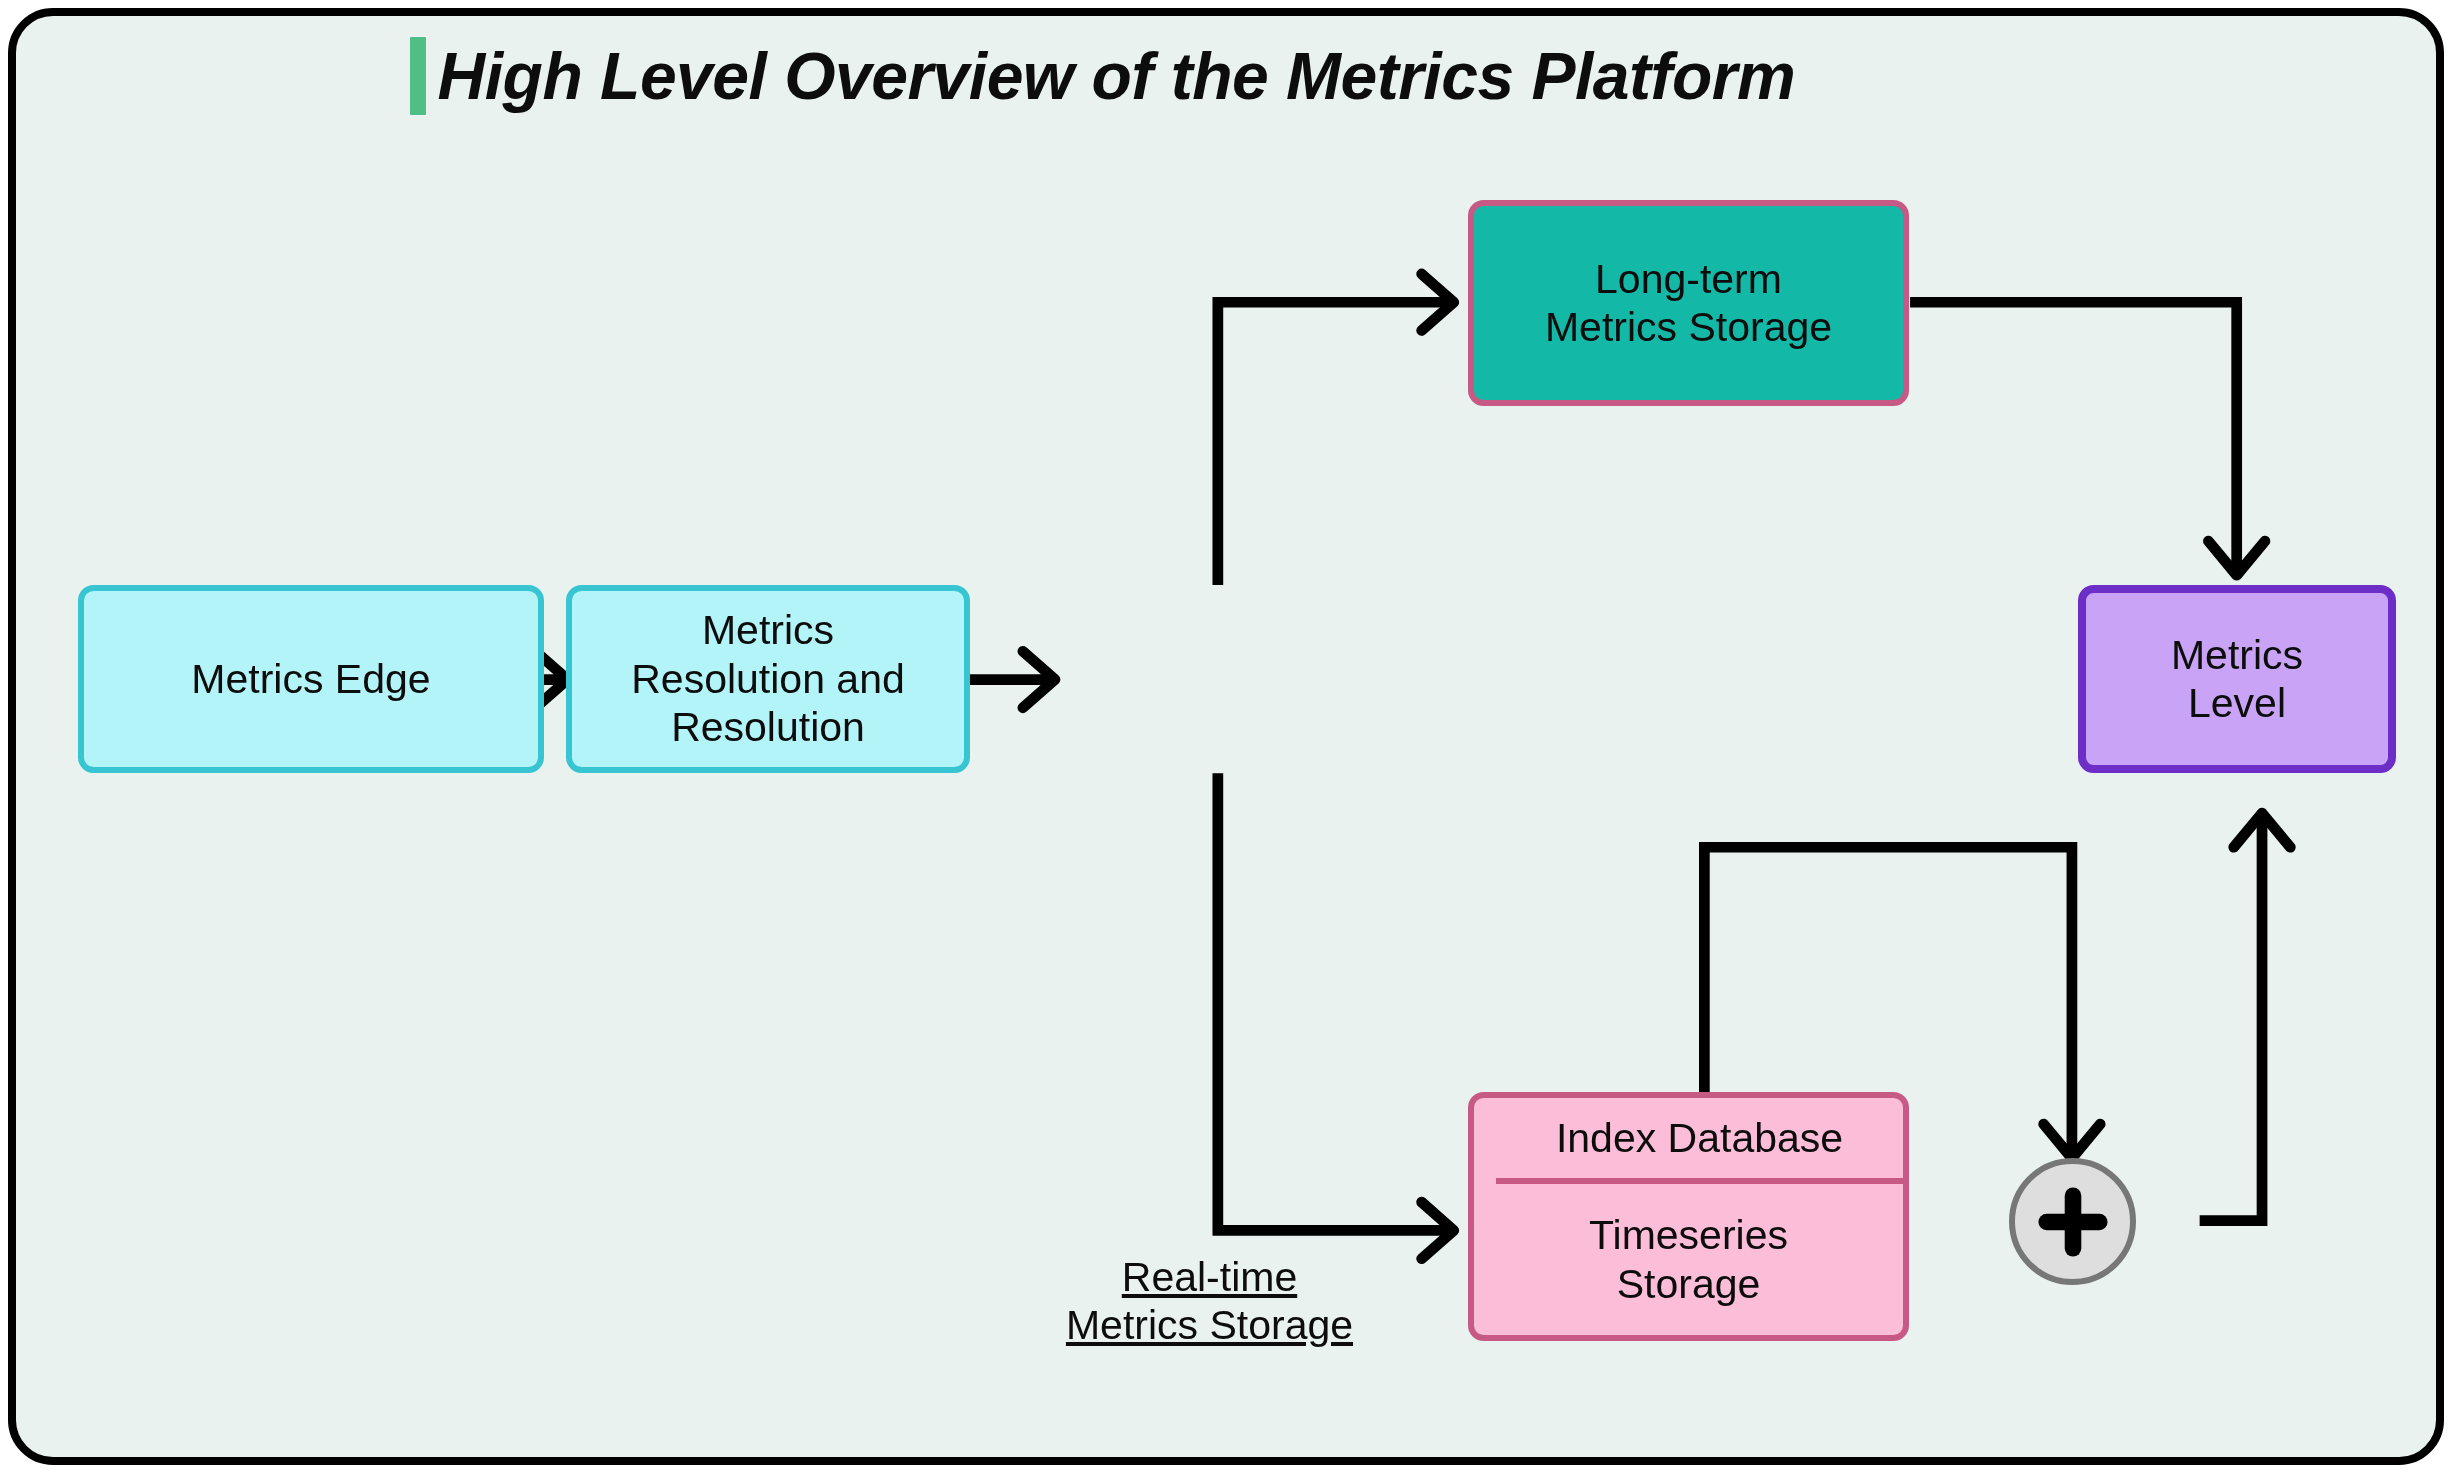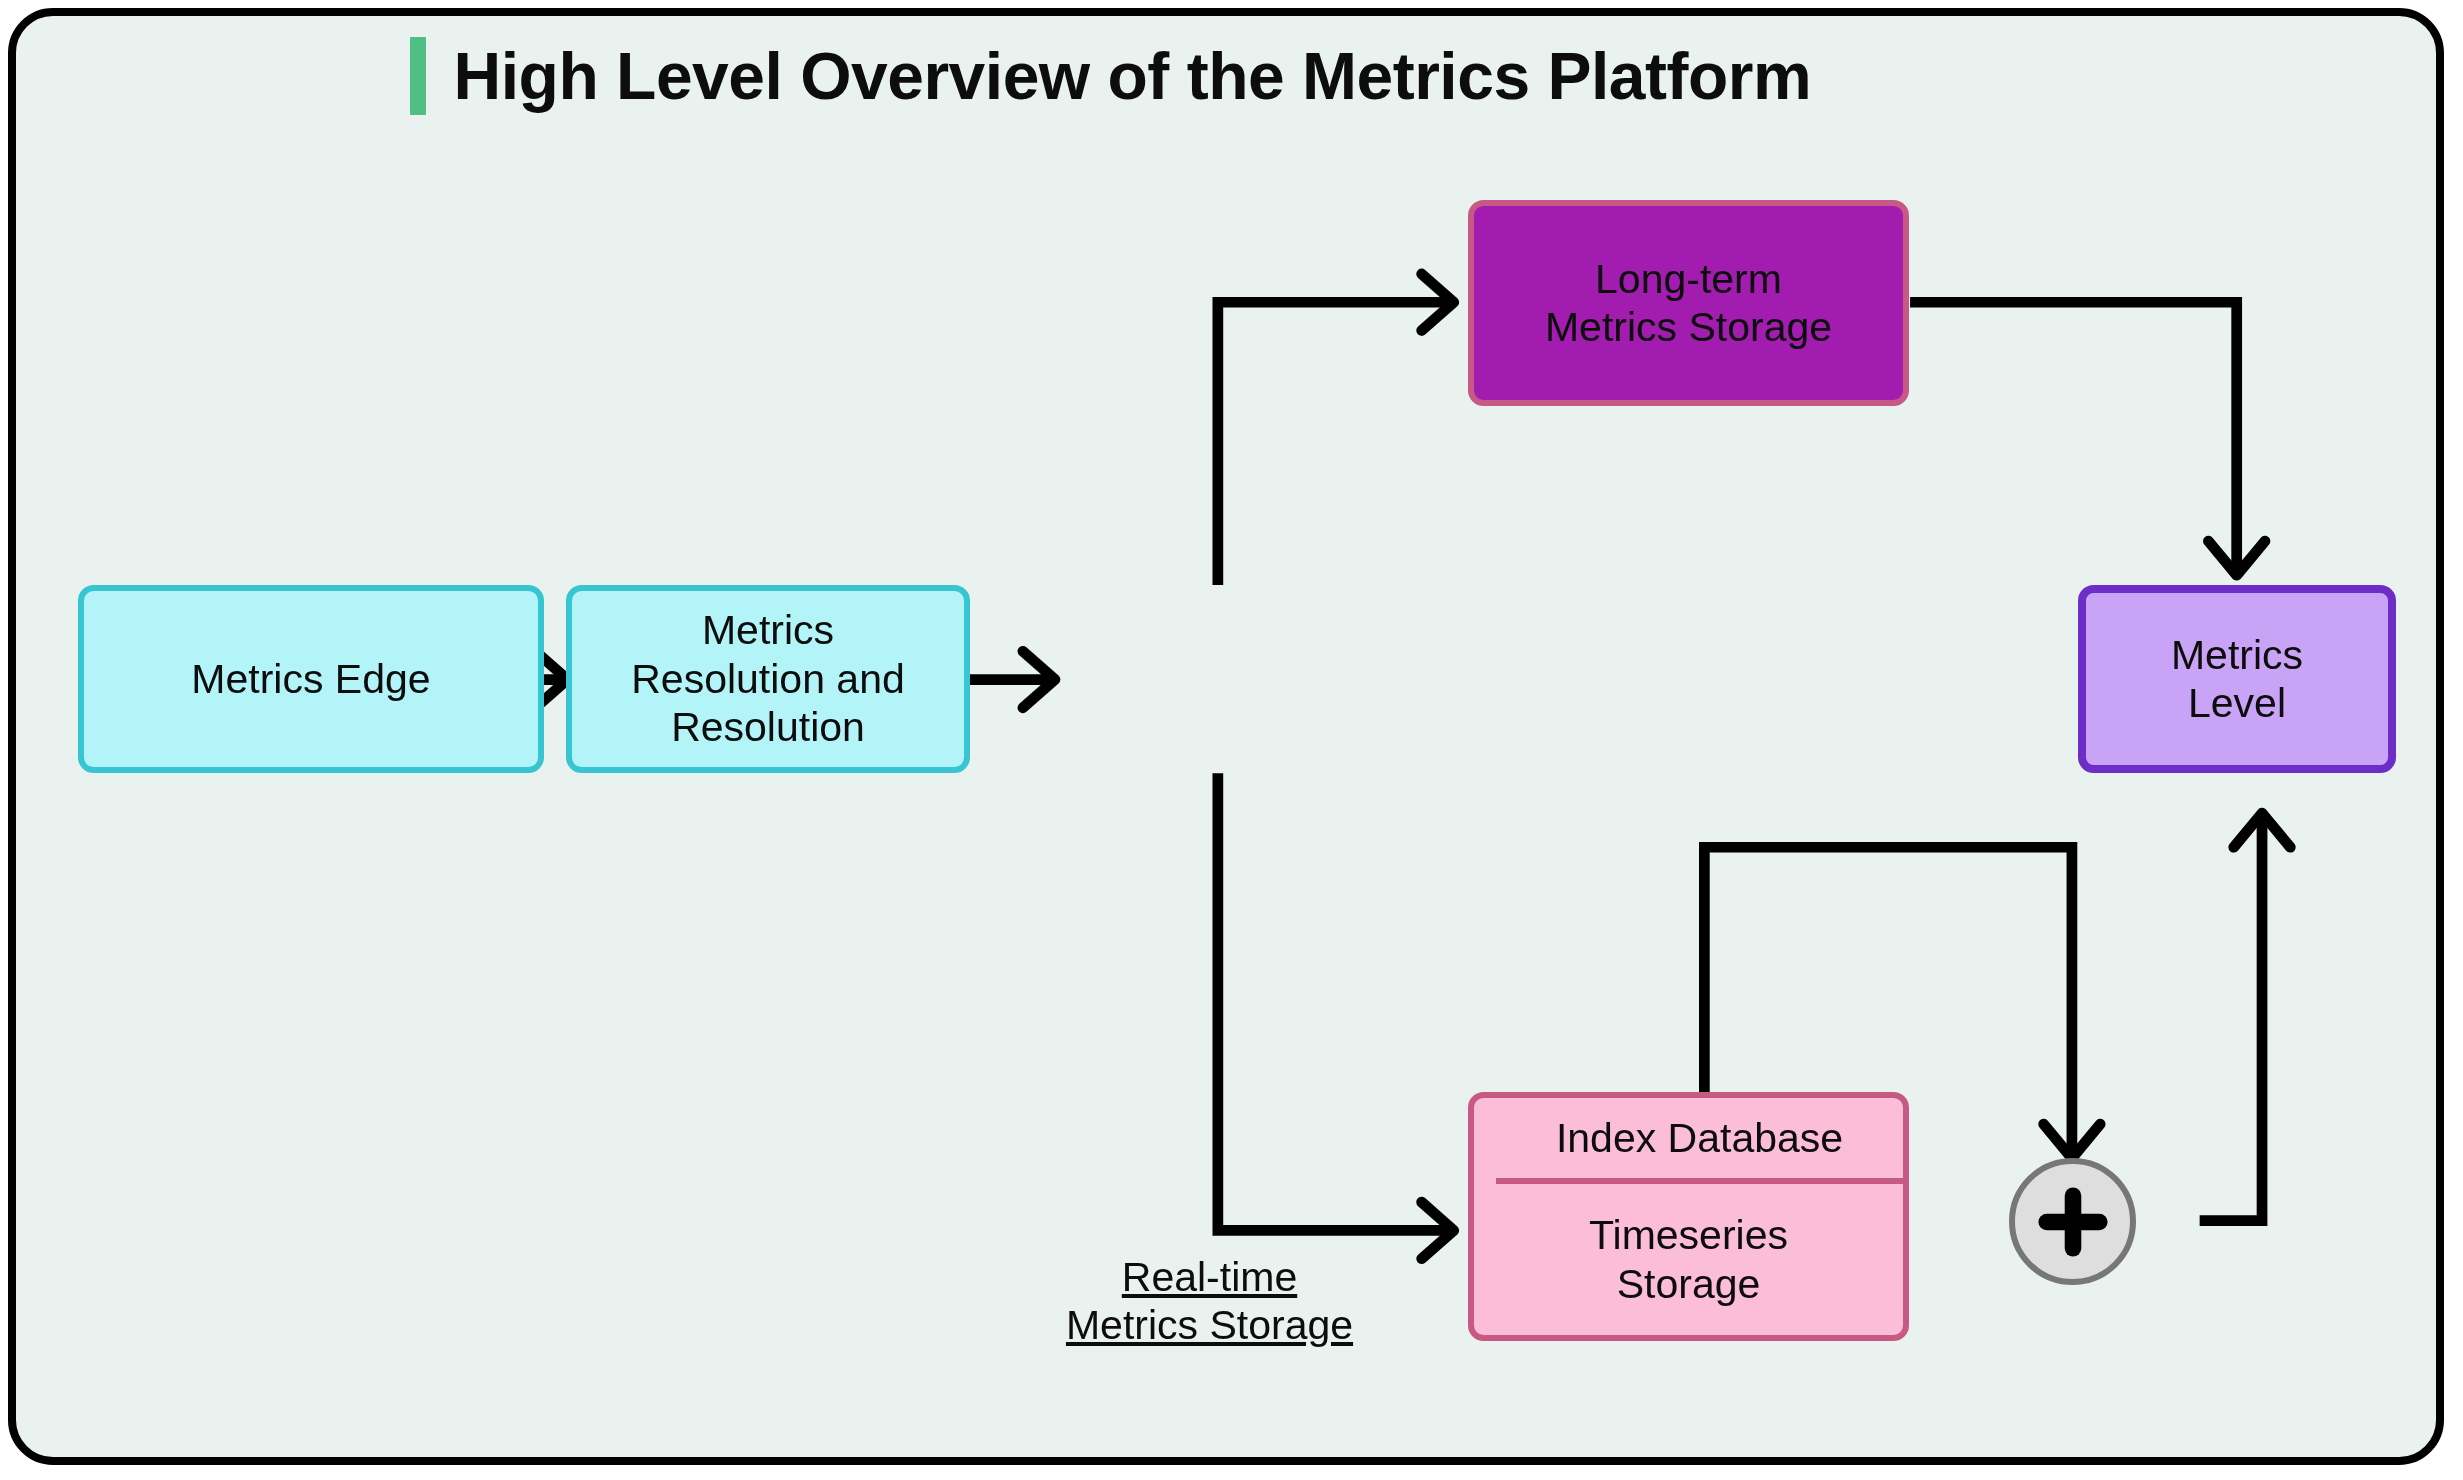--- a/index.html
+++ b/index.html
@@ -27,21 +27,22 @@
     background: #e9f2ef;
     border: 8.8px solid #000000;
     border-radius: 45px;
   }
   .title-wrap {
     position: absolute;
     left: 410px;
     top: 37px;
     display: flex;
     align-items: center;
-    gap: 28px;
+    gap: 12px;
+    font-style: italic;
   }
   .title-bar {
     width: 15.6px;
     height: 78px;
     background: #4fbf86;
     border-radius: 1px;
   }
   .title-text {
     font-size: 66px;
     font-weight: bold;
@@ -61,21 +62,21 @@
     font-size: 41px;
     line-height: 1.18;
     color: #0d0d0d;
     padding: 5.9px 11.7px;
   }
   .node-cyan {
     background: #b3f4f9;
     border: 6.8px solid #36c5d1;
   }
   .node-pink {
-    background: #a21caf;
+    background: #14b8a6;
     border: 6.8px solid #c75a84;
   }
   .node-purple {
     background: #c9a4f6;
     border: 8.8px solid #6c2ec7;
   }
   .db-stack {
     position: absolute;
     box-sizing: border-box;
     background: #fcbdd8;

